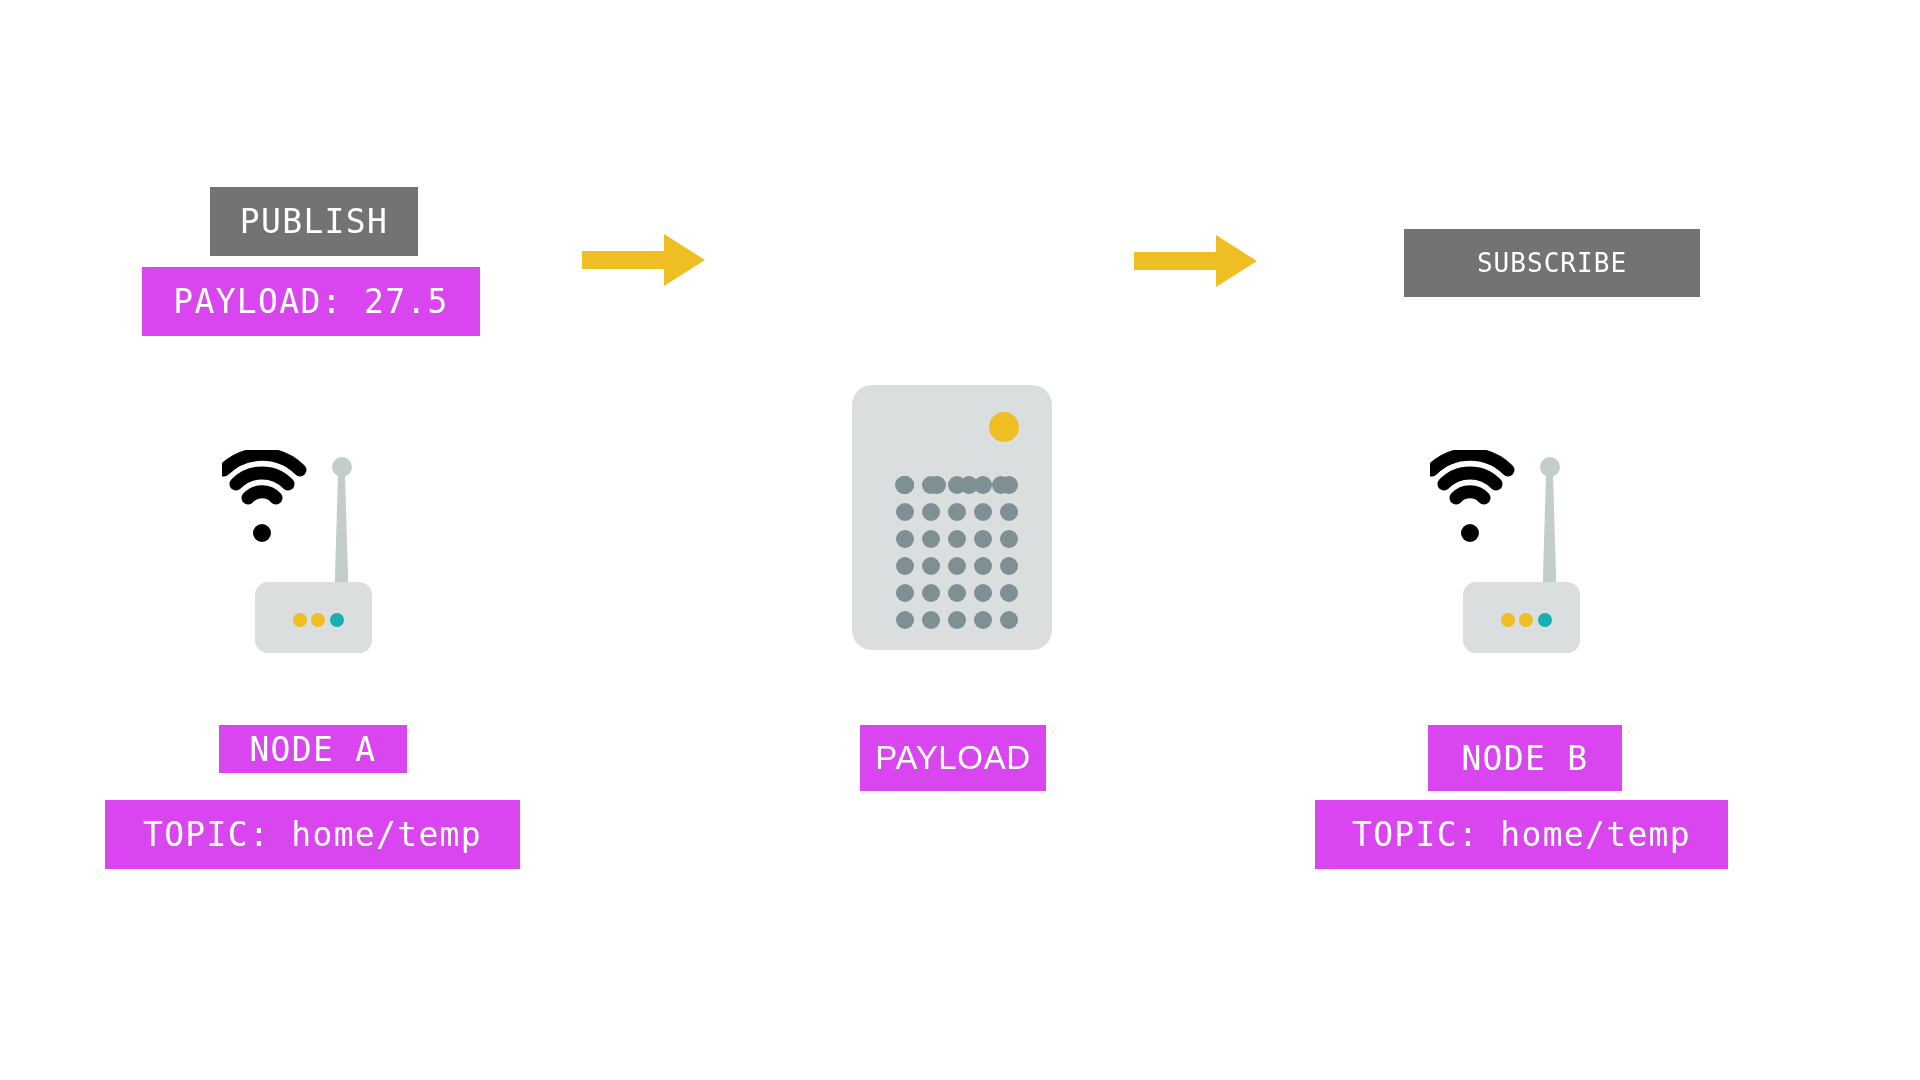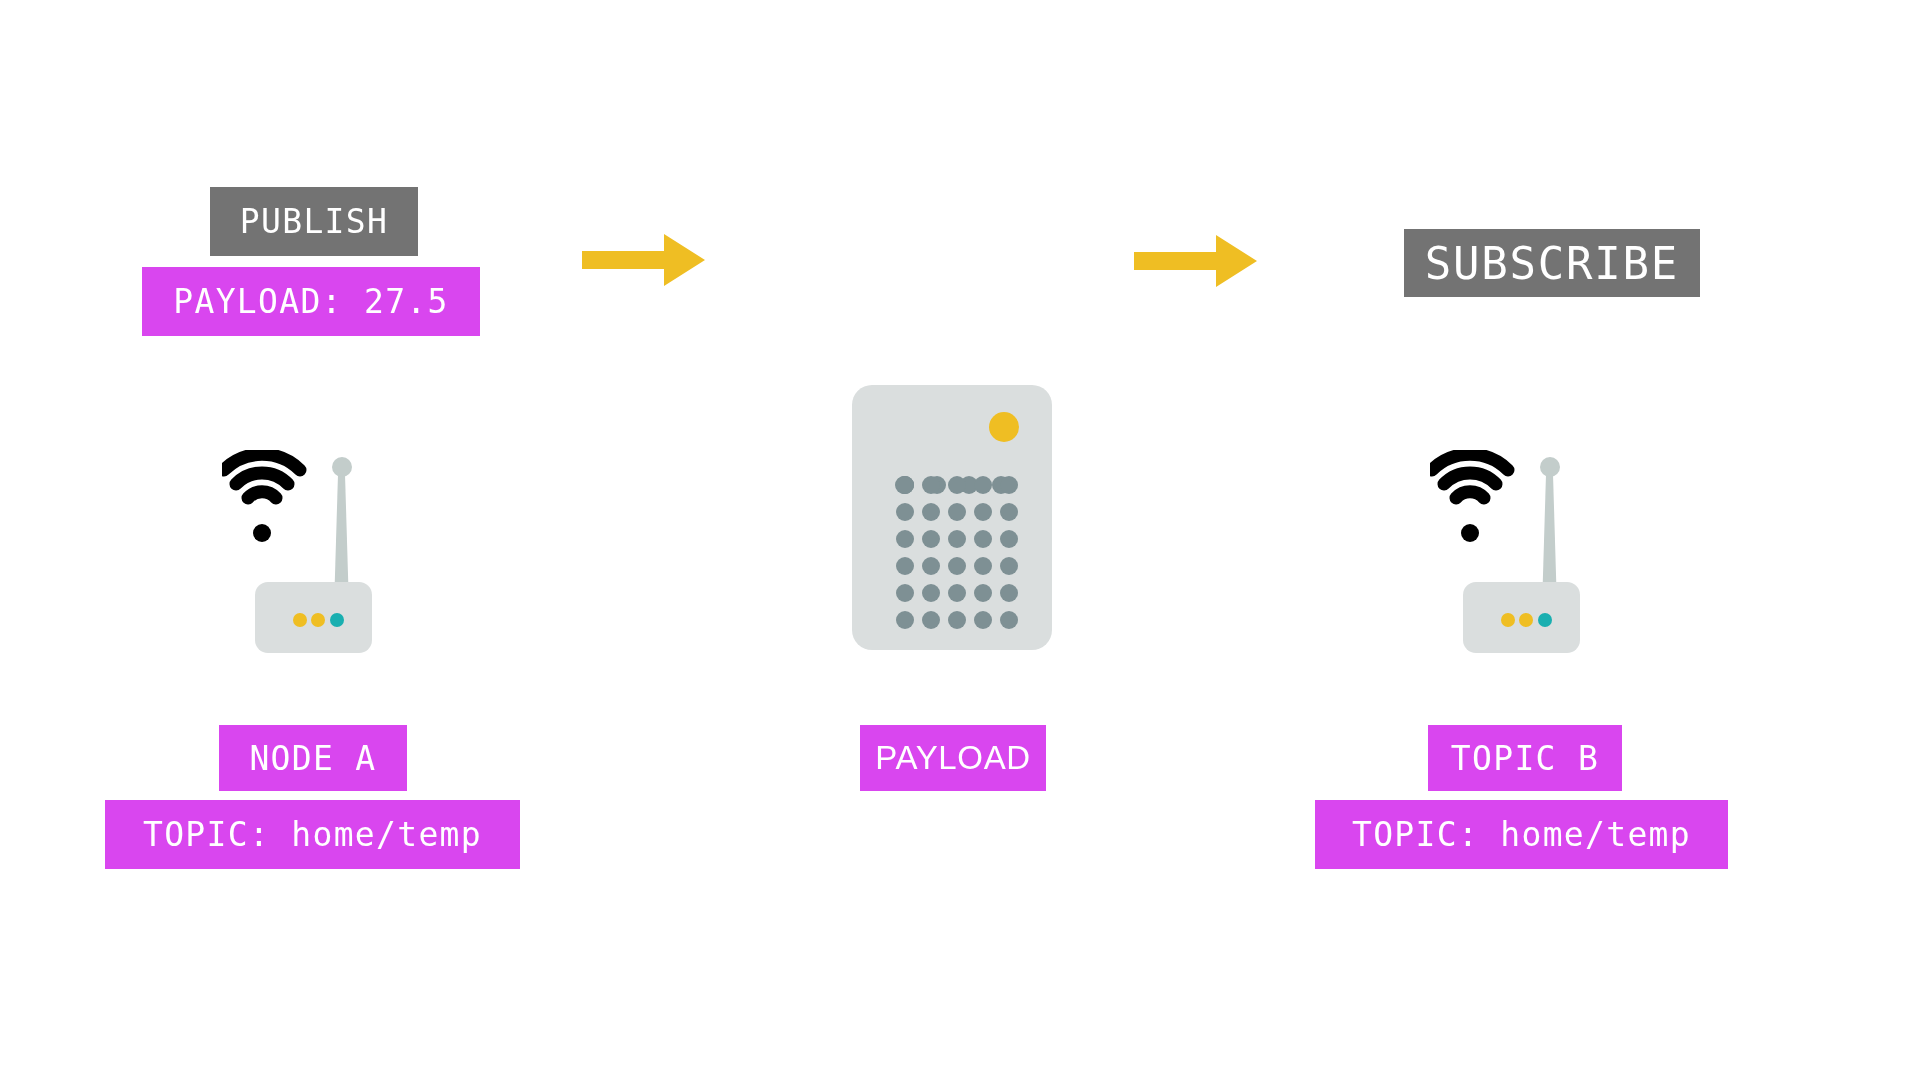--- a/index.html
+++ b/index.html
@@ -44,26 +44,26 @@
     font-size: 33px;
   }
   .chip-payload {
     left: 142px; top: 267px; width: 338px; height: 69px;
     font-size: 33px;
   }
 
   
   .chip-subscribe {
     left: 1404px; top: 229px; width: 296px; height: 68px;
-    font-size: 44px;
+    font-size: 26px;
   }
 
   
   .chip-nodea {
-    left: 219px; top: 725px; width: 188px; height: 66px;
+    left: 219px; top: 725px; width: 188px; height: 48px;
     font-size: 33px;
   }
   .chip-topica {
     left: 105px; top: 800px; width: 415px; height: 69px;
     font-size: 33px;
   }
   .chip-server {
     left: 860px; top: 725px; width: 186px; height: 66px;
     font-size: 33px;
     font-family: "Liberation Sans", sans-serif;
@@ -213,17 +213,17 @@
 
     <path d="M 116 24 L 123 24 L 127 158 L 112 158 Z" fill="#C3CDCB"></path>
     <circle cx="120" cy="17" r="10" fill="#C3CDCB"></circle>
 
     <rect x="33" y="132" width="117" height="71" rx="13" ry="13" fill="#DADEDE"></rect>
     <circle cx="78" cy="170" r="7" fill="#EFBE23"></circle>
     <circle cx="96" cy="170" r="7" fill="#EFBE23"></circle>
     <circle cx="115" cy="170" r="7" fill="#19AFB0"></circle>
   </svg>
 
-  <div class="chip chip-slate chip-nodeb">TOPIC B</div>
+  <div class="chip chip-slate chip-nodeb">NODE B</div>
 
   <div class="chip chip-slate chip-topicb">TOPIC: home/temp</div>
 
 </div>
 
 </body></html>

